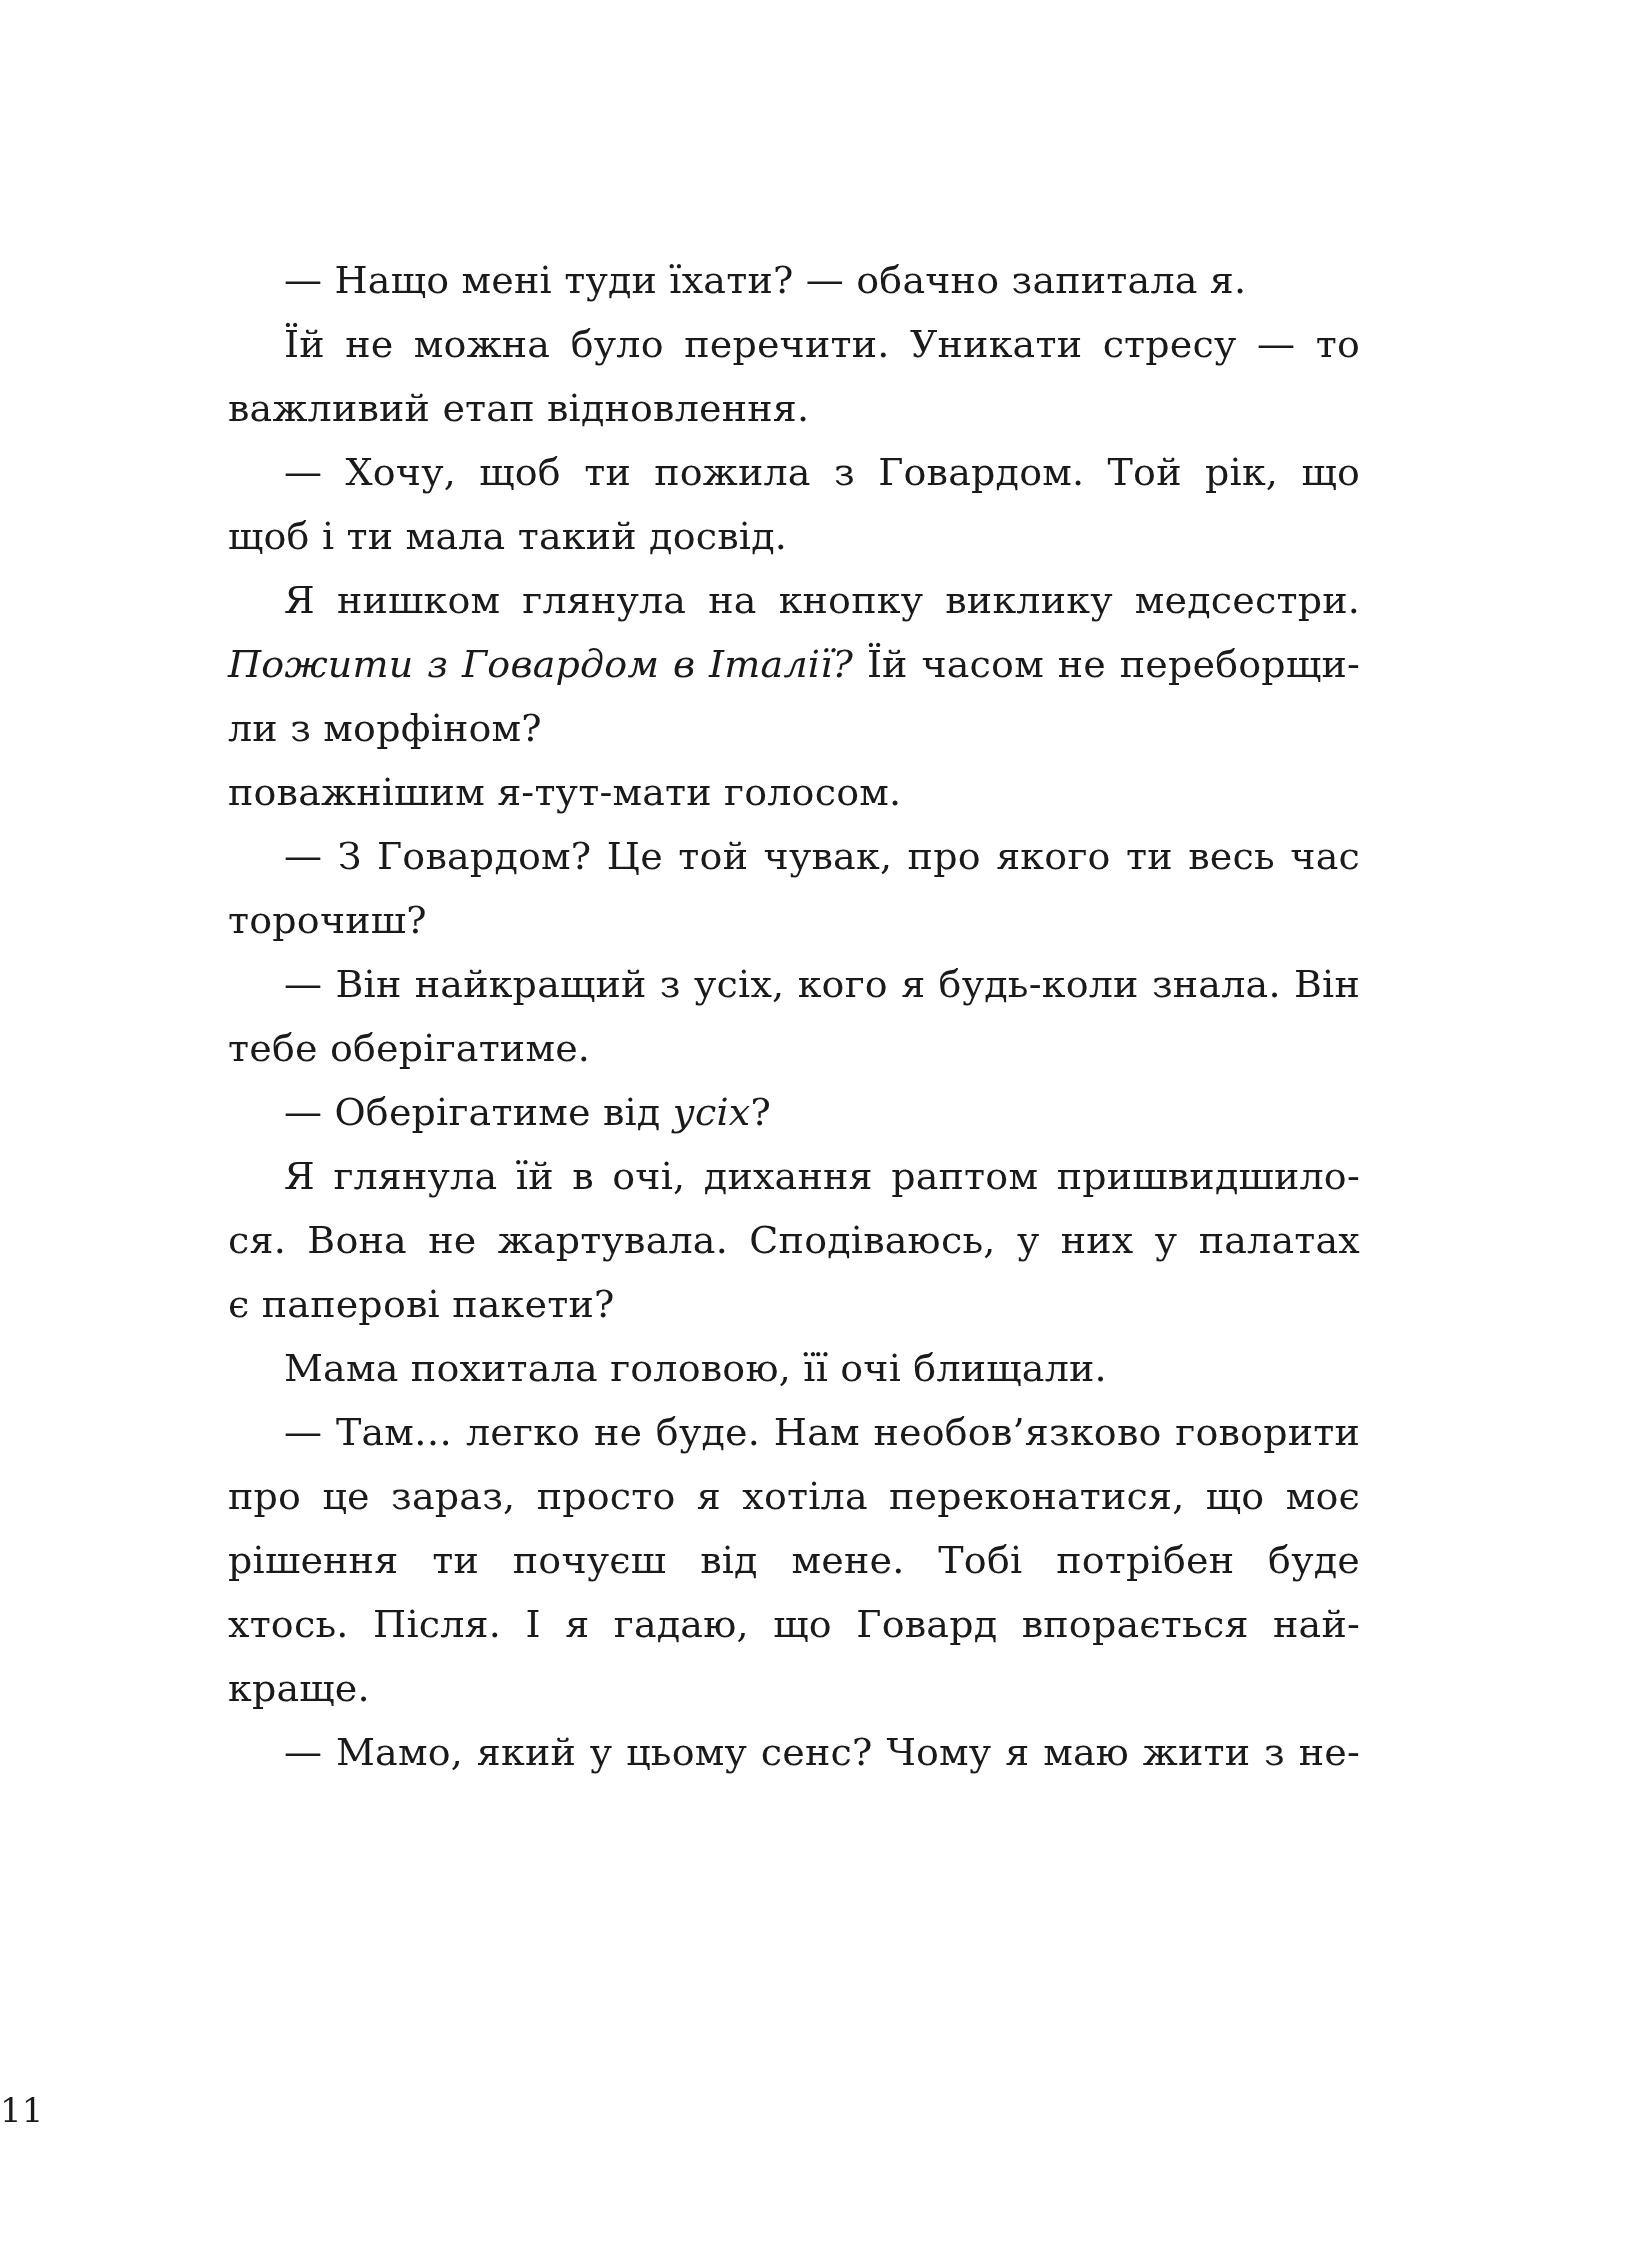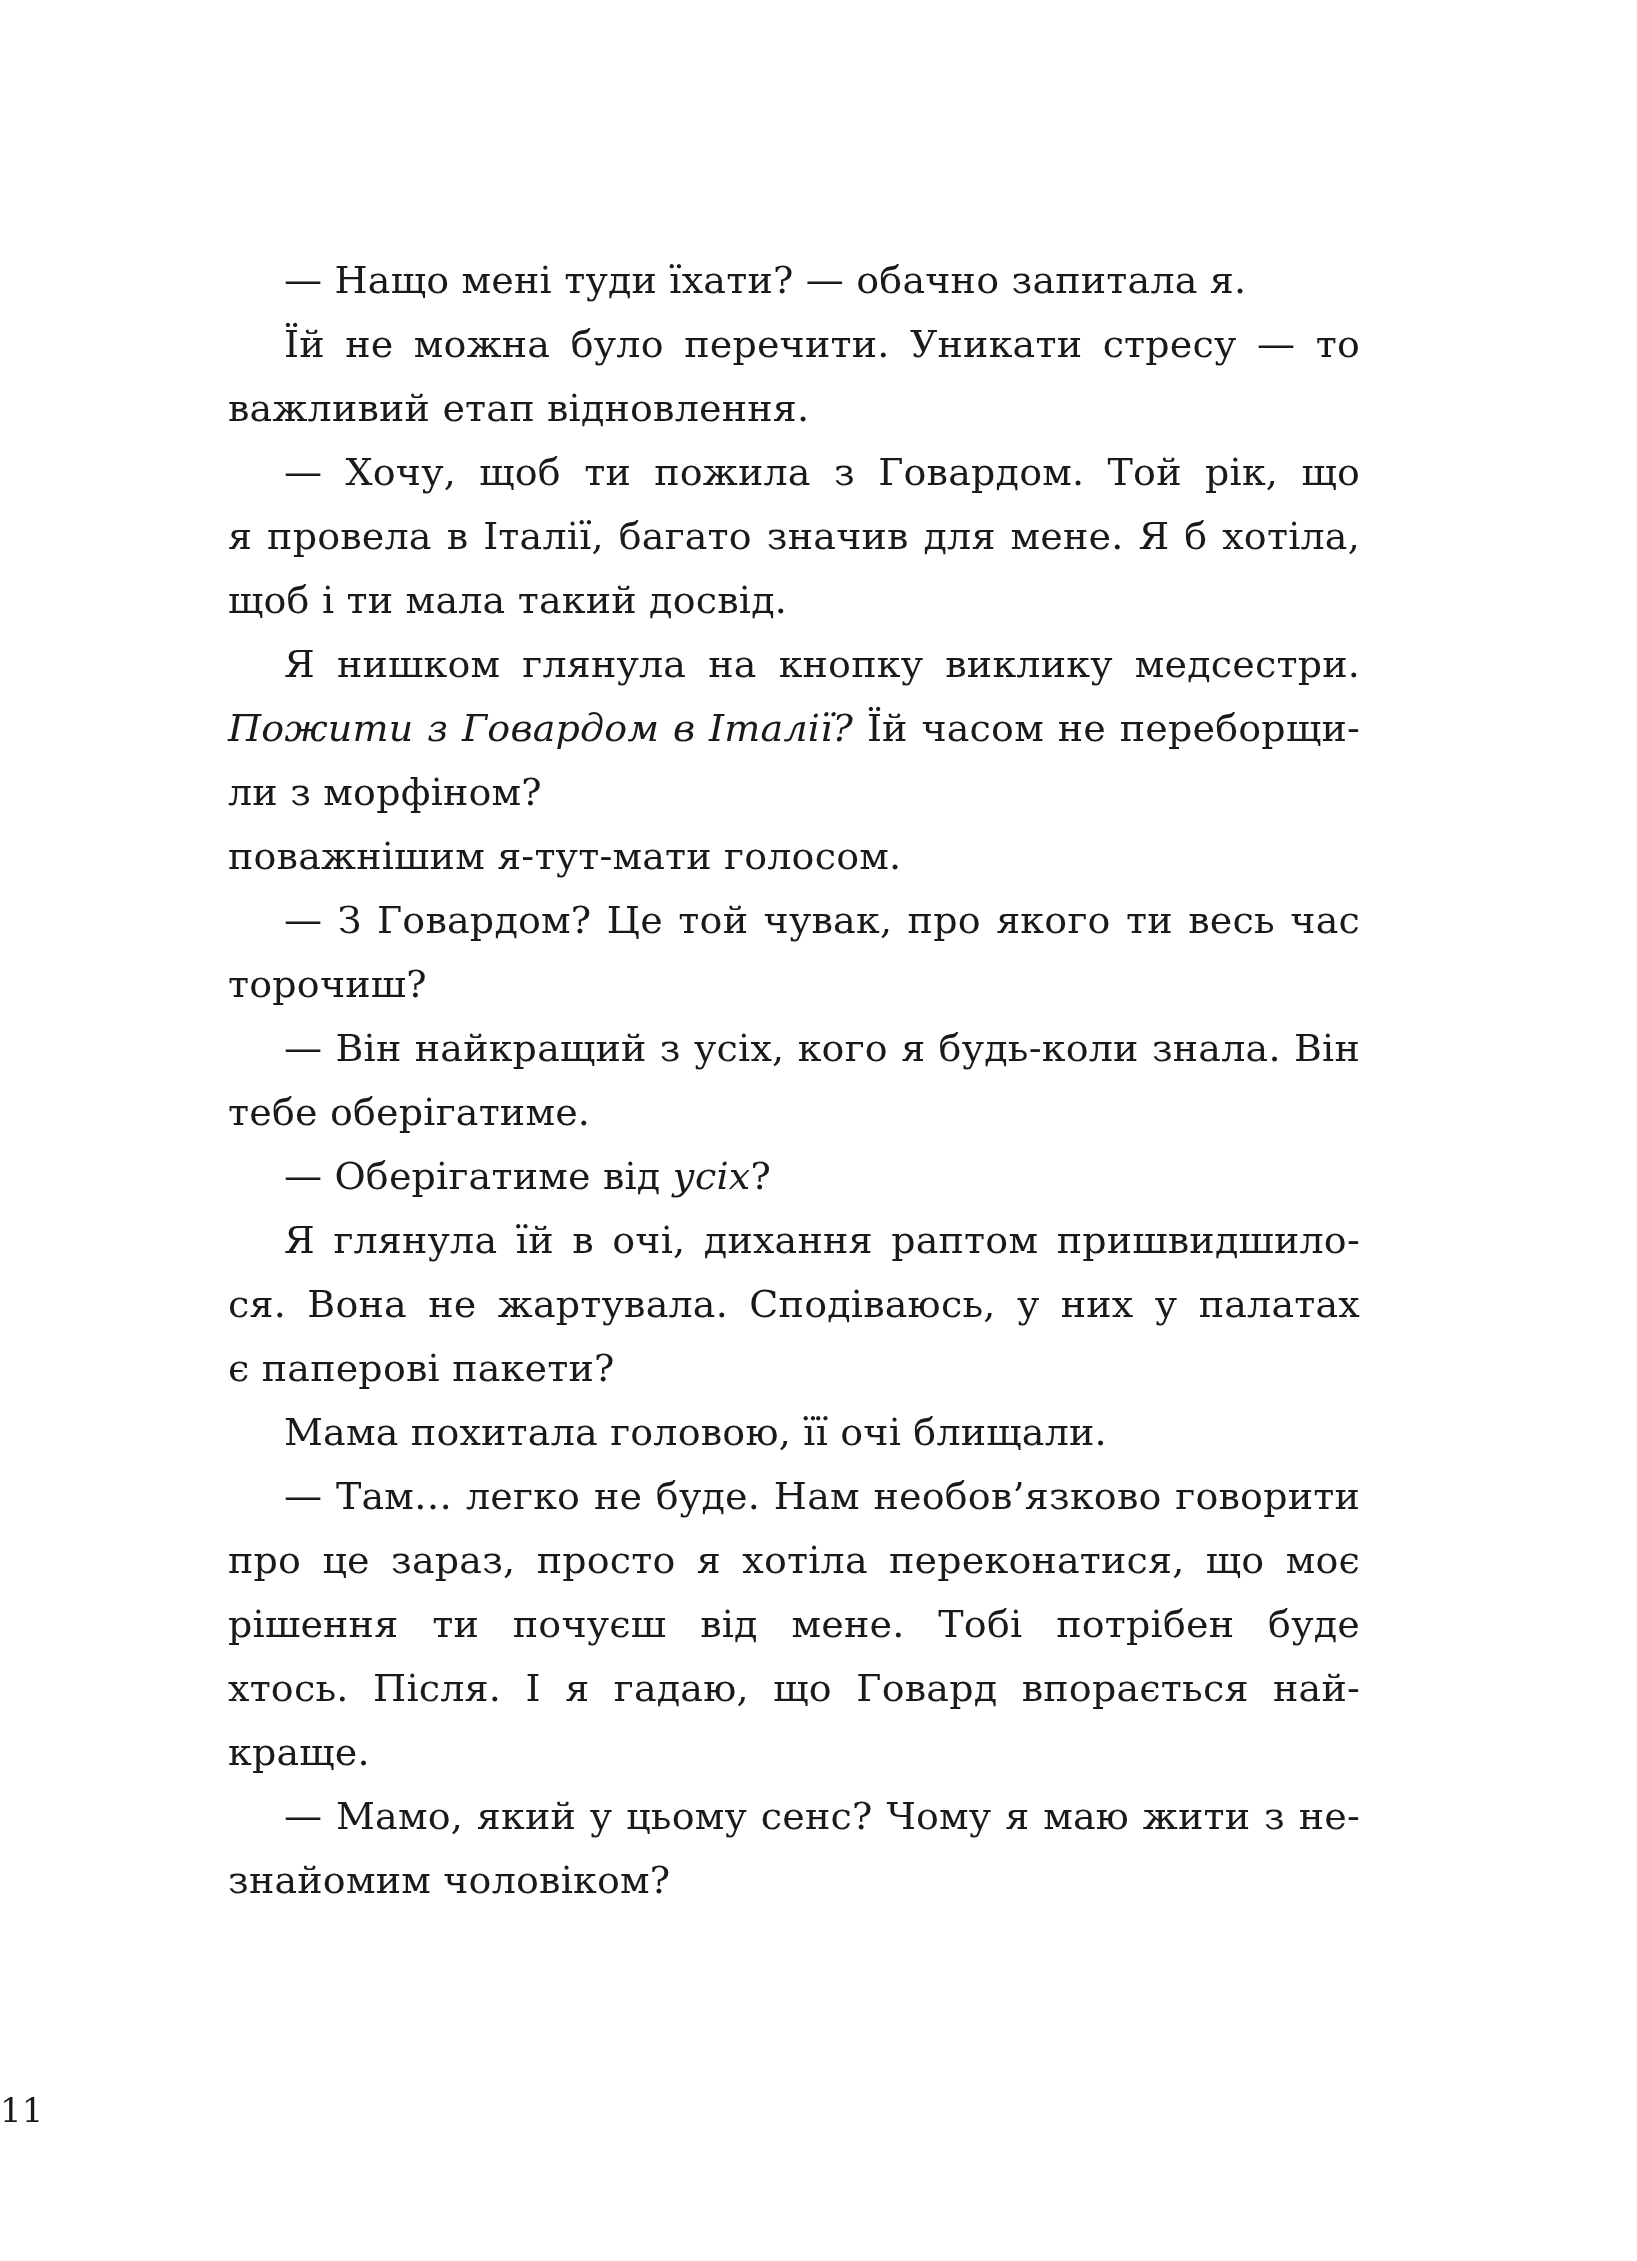--- a/index.html
+++ b/index.html
@@ -59,38 +59,36 @@
 </style>
 </head>
 <body>
 
 <div class="page">
   <div class="text-block" id="text-block">
       <div class="line indent last"><span>— Нащо мені туди їхати? — обачно запитала я.</span></div>
       <div class="line indent"><span>Їй не можна було перечити. Уникати стресу — то</span></div>
       <div class="line last"><span>важливий етап відновлення.</span></div>
       <div class="line indent"><span>— Хочу, щоб ти пожила з Говардом. Той рік, що</span></div>
-      <div class="line"><span>я провела в Італії, багато значив для мене. Я б хотіла,</span></div>
       <div class="line last"><span>щоб і ти мала такий досвід.</span></div>
       <div class="line indent"><span>Я нишком глянула на кнопку виклику медсестри.</span></div>
       <div class="line"><span class="it">Пожити з Говардом в Італії?</span><span> Їй часом не переборщи-</span></div>
       <div class="line last"><span>ли з морфіном?</span></div>
       <div class="line last"><span>поважнішим я-тут-мати голосом.</span></div>
       <div class="line indent"><span>— З Говардом? Це той чувак, про якого ти весь час</span></div>
       <div class="line last"><span>торочиш?</span></div>
       <div class="line indent"><span>— Він найкращий з усіх, кого я будь-коли знала. Він</span></div>
       <div class="line last"><span>тебе оберігатиме.</span></div>
       <div class="line indent last"><span>— Оберігатиме від </span><span class="it">усіх</span><span>?</span></div>
       <div class="line indent"><span>Я глянула їй в очі, дихання раптом пришвидшило-</span></div>
       <div class="line"><span>ся. Вона не жартувала. Сподіваюсь, у них у палатах</span></div>
       <div class="line last"><span>є паперові пакети?</span></div>
       <div class="line indent last"><span>Мама похитала головою, її очі блищали.</span></div>
       <div class="line indent"><span>— Там… легко не буде. Нам необов’язково говорити</span></div>
       <div class="line"><span>про це зараз, просто я хотіла переконатися, що моє</span></div>
       <div class="line"><span>рішення ти почуєш від мене. Тобі потрібен буде</span></div>
       <div class="line"><span>хтось. Після. І я гадаю, що Говард впорається най-</span></div>
       <div class="line last"><span>краще.</span></div>
       <div class="line indent"><span>— Мамо, який у цьому сенс? Чому я маю жити з не-</span></div>
-      <div class="line last"><span>знайомим чоловіком?</span></div>
     </div>
   <div class="page-number">11</div>
 </div>
 
 
 </body></html>

